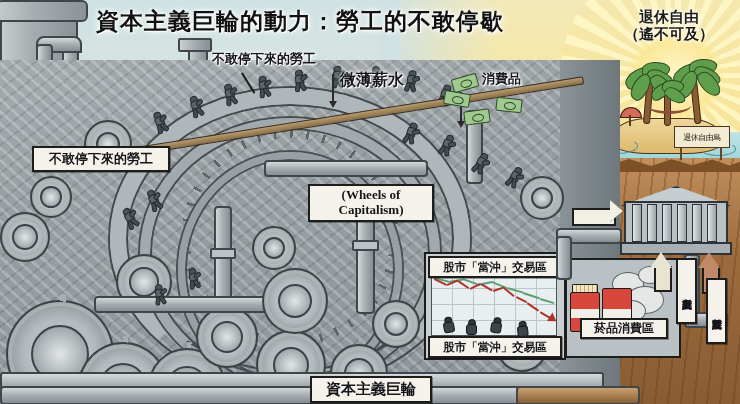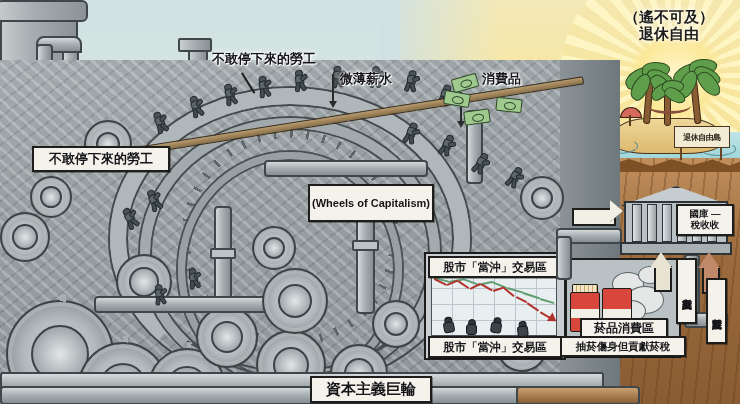--- a/index.html
+++ b/index.html
@@ -37,21 +37,21 @@
   .palm{position:absolute;}
   .palm .trunk{position:absolute;width:5px;background:#8a5c33;border:1.3px solid #3d2a14;border-radius:3px;}
   .frond{position:absolute;width:26px;height:14px;background:#5f9e4a;border:1.3px solid #2d4a22;border-radius:60% 40% 70% 30%;}
   .hammock{position:absolute;left:647px;top:97px;width:44px;height:14px;
     border-bottom:3px solid #8a4f3a;border-radius:0 0 50% 50%;}
   .umbrella{position:absolute;left:620px;top:107px;width:20px;height:9px;border-radius:20px 20px 0 0;
     background:#d46a5a;border:1.3px solid #3d2014;}
   .umbrella-pole{position:absolute;left:629px;top:115px;width:1.6px;height:11px;background:#5b3a1e;}
   .isle-sign{position:absolute;left:674px;top:126px;width:54px;height:20px;background:#f2ead2;
     border:1.6px solid #4a3520;display:flex;align-items:center;justify-content:center;}
-  .isle-sign span{font-size:8px;font-weight:bold;color:#2b2118;letter-spacing:-.5px;text-align:right;}
+  .isle-sign span{font-size:8px;font-weight:normal;color:#2b2118;letter-spacing:-.5px;text-align:right;}
   .isle-post{position:absolute;top:144px;width:2.4px;height:16px;background:#6b4422;}
 
   
   .machine{position:absolute;left:0;top:60px;width:600px;height:344px;
     background:linear-gradient(170deg,#a9b0b3 0%,#9aa2a6 35%,#8f979c 100%);}
   .machine-tex{position:absolute;left:0;top:60px;width:600px;height:344px;
     background:
       repeating-linear-gradient(42deg,rgba(255,255,255,.14) 0 3px,rgba(0,0,0,.05) 3px 9px),
       repeating-linear-gradient(-38deg,rgba(0,0,0,.07) 0 2px,rgba(255,255,255,.05) 2px 11px);}
   .machine-edge{position:absolute;left:560px;top:60px;width:60px;height:344px;
@@ -404,37 +404,38 @@
 
   <div class="ramp" style="left:118px;top:150px;width:470px;height:6px;transform:rotate(-9deg);"></div>
 
   <div class="droparrow" style="left:332px;top:74px;height:28px;"></div>
   <div class="droparrow" style="left:460px;top:92px;height:30px;"></div>
   <div class="bill" style="left:452px;top:76px;transform:rotate(-16deg);"></div>
   <div class="bill" style="left:444px;top:92px;transform:rotate(10deg);"></div>
   <div class="bill" style="left:464px;top:110px;transform:rotate(-8deg);"></div>
   <div class="bill" style="left:496px;top:98px;transform:rotate(6deg);"></div>
 
+  <div class="title">資本主義巨輪的動力：勞工的不敢停歇</div>
   <div class="corner-title">
+    <div>退休自由</div>
     <div>（遙不可及）</div>
-    <div>退休自由</div>
   </div>
 
   <div class="freetext" style="left:212px;top:50px;font-size:13px;">不敢停下來的勞工</div>
   <div class="leader" style="left:242px;top:72px;width:24px;transform:rotate(58deg);"></div>
 
-  <div class="freetext" style="left:340px;top:70px;font-size:13px;">微薄薪水</div>
+  <div class="freetext" style="left:340px;top:70px;font-size:16px;">微薄薪水</div>
   <div class="freetext" style="left:482px;top:70px;font-size:13px;">消費品</div>
 
   <div class="label" style="left:32px;top:146px;width:134px;height:22px;font-size:13px;">
     <span>不敢停下來的勞工</span>
   </div>
 
   <div class="label" style="left:308px;top:184px;width:122px;height:34px;flex-direction:column;font-size:14px;">
-    <span class="sub" style="font-size:11px;">(Wheels of Capitalism)</span>
+    <span class="sub" style="font-size:13px;font-family:Liberation Serif, serif;">(Wheels of Capitalism)</span>
   </div>
 
   <div class="stock-panel"></div>
   <div class="chartbox">
     <div class="grid-v" style="left:20px;top:0;width:1px;height:62px;"></div>
     <div class="grid-v" style="left:41px;top:0;width:1px;height:62px;"></div>
     <div class="grid-v" style="left:62px;top:0;width:1px;height:62px;"></div>
     <div class="grid-v" style="left:83px;top:0;width:1px;height:62px;"></div>
     <div class="grid-v" style="left:104px;top:0;width:1px;height:62px;"></div>
     <div class="grid-h" style="left:0;top:15px;width:124px;height:1px;"></div>
@@ -495,44 +496,37 @@
   <div class="pack" style="left:570px;top:292px;width:28px;height:38px;">
       <div class="band" style="top:16px;"></div>
     </div>
   <div class="pack" style="left:602px;top:288px;width:28px;height:42px;">
       <div class="band" style="top:20px;"></div>
     </div>
   <div class="cigarette" style="left:604px;top:322px;width:28px;transform:rotate(-8deg);"></div>
   <div class="label" style="left:580px;top:278px;width:84px;height:17px;font-size:12px;margin-top:40px;">
     <span>菸品消費區</span>
   </div>
-  <div class="label" style="left:560px;top:336px;width:122px;height:17px;font-size:10.5px;">
-    <span>抽菸傷身但貢獻菸稅</span>
-  </div>
 
   <div class="pipe" style="left:556px;top:228px;width:62px;height:12px;"></div>
   <div class="pipe-v" style="left:556px;top:236px;width:12px;height:40px;"></div>
   <div class="pipe-v" style="left:684px;top:254px;width:12px;height:66px;"></div>
   <div class="pipe" style="left:684px;top:312px;width:40px;height:12px;"></div>
 
   <div class="bank">
     <div class="bank-roof"></div>
     <div class="bank-base"></div>
     <div class="col" style="left:12px;"></div>
     <div class="col" style="left:27px;"></div>
     <div class="col" style="left:42px;"></div>
     <div class="col" style="left:57px;"></div>
     <div class="col" style="left:72px;"></div>
     <div class="col" style="left:87px;"></div>
     <div class="bank-step"></div>
   </div>
-  <div class="label" style="left:676px;top:204px;width:54px;height:28px;flex-direction:column;font-size:9.5px;">
-    <span>國庫 —</span>
-    <span>稅收收</span>
-  </div>
 
   <div class="arrow-r" style="left:572px;top:208px;width:40px;height:14px;"></div>
   <div class="arrow-head-r" style="left:610px;top:200px;"></div>
 
   <div class="up-stem" style="left:654px;top:266px;width:14px;height:24px;"></div>
   <div class="up-arrow" style="left:650px;top:252px;"></div>
   <div class="up-stem2" style="left:702px;top:266px;width:14px;height:26px;"></div>
   <div class="up-arrow2" style="left:698px;top:252px;"></div>
 
   <div class="label-vert" style="left:676px;top:258px;width:17px;height:62px;font-size:10px;">

